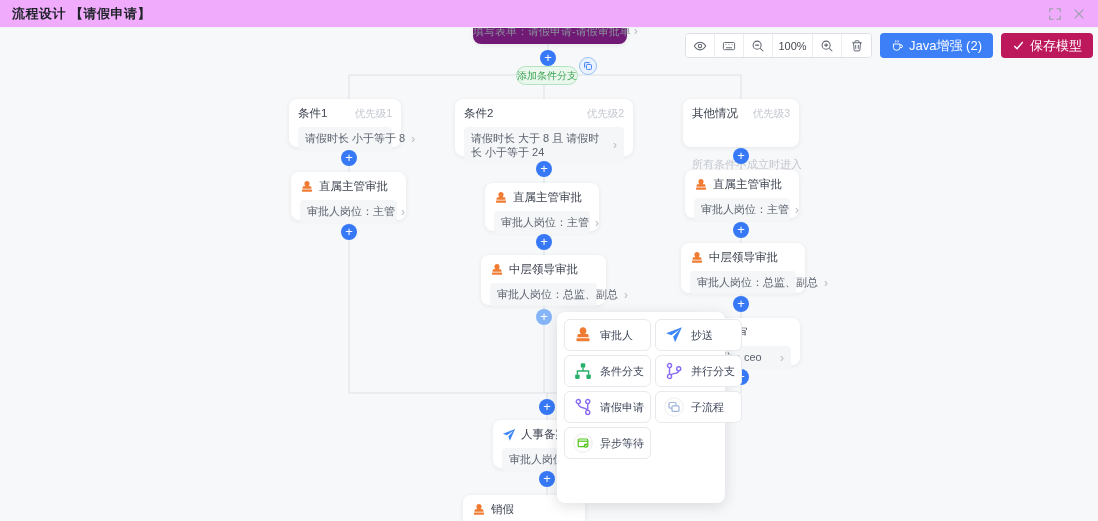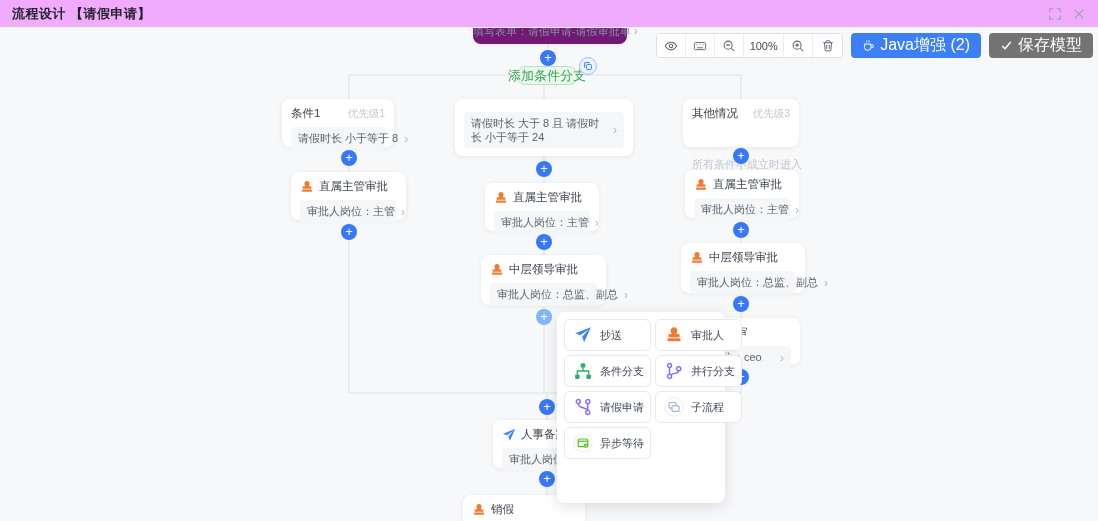--- a/index.html
+++ b/index.html
@@ -16,38 +16,38 @@
 
   
   .toolbar { position:absolute; top:33px; right:5px; z-index:20; display:flex; align-items:center; gap:8px; }
   .tool-group { display:flex; height:25px; background:#fff; border:1px solid #dcdfe6; border-radius:4px; overflow:hidden; }
   .tool-btn { width:29px; height:100%; display:flex; align-items:center; justify-content:center;
     border-right:1px solid #ebedf0; color:#5f6570; cursor:pointer; background:#fff; }
   .tool-btn:last-child { border-right:none; }
   .tool-btn svg { width:14px; height:14px; }
   .zoom-label { width:40px; font-size:11px; color:#454a52; display:flex; align-items:center; justify-content:center;
     border-right:1px solid #ebedf0; }
-  .btn { height:25px; border:none; border-radius:4px; color:#fff; font-size:16px; display:flex;
+  .btn { height:25px; border:none; border-radius:4px; color:#fff; font-size:13px; display:flex;
     align-items:center; justify-content:center; gap:5px; padding:0 11px; cursor:pointer; font-family:inherit; }
   .btn svg { width:13px; height:13px; }
   .btn-java { background:#3d7ff7; }
-  .btn-save { background:#737373; }
+  .btn-save { background:#be185d; }
 
   
   .wires { position:absolute; left:0; top:0; width:1098px; height:521px; z-index:1; }
 
   
   .plus { position:absolute; width:16px; height:16px; border-radius:50%; background:#3778f6; z-index:4;
     cursor:pointer; display:flex; align-items:center; justify-content:center; }
   .plus::after { content:"+"; color:#fff; font-size:13px; line-height:1; margin-top:-1px; }
   .plus.lite { background:#85b5f8; }
 
   
   .branch-pill { position:absolute; left:516px; top:66px; width:62px; height:19px; background:#e9f7ec;
-    border:1px solid #b4e3c1; border-radius:10px; color:#3ba254; font-size:13px; display:flex;
+    border:1px solid #b4e3c1; border-radius:10px; color:#3ba254; font-size:10px; display:flex;
     align-items:center; justify-content:center; z-index:4; cursor:pointer; white-space:nowrap; }
   .paste-badge { position:absolute; left:579px; top:57px; width:18px; height:18px; border-radius:50%;
     background:#eaf2fe; border:1px solid #9cc2f7; z-index:5; display:flex; align-items:center; justify-content:center; cursor:pointer; }
   .paste-badge svg { width:10px; height:10px; }
 
   
   .card { position:absolute; background:#fff; border-radius:8px; box-shadow:0 1px 5px rgba(31,35,41,.08);
     z-index:3; padding:7px 9px; cursor:pointer; }
   .card-head { display:flex; align-items:center; gap:5px; font-size:11.5px; color:#3d4350; white-space:nowrap; }
   .card-head .prio { margin-left:auto; color:#c3c7cf; font-size:10.5px; font-weight:normal; }
@@ -109,32 +109,36 @@
 <div class="branch-pill">
   <span>添加条件分支</span>
 </div>
 <div class="paste-badge">
   <svg viewBox="0 0 16 16" fill="none" stroke="#3d7ff7" stroke-width="1.6">
     <rect x="5.5" y="5.5" width="8" height="8" rx="1.5"></rect>
       <path d="M10.5 2.5h-7a1 1 0 0 0-1 1v7"></path>
   </svg>
 </div>
 
-<div class="card" style="left:282px; top:99px; width:112px; height:48px;">
+<div class="card" style="left:289px; top:99px; width:112px; height:48px;">
   <div class="card-head">
     <span>条件1</span>
     <span class="prio">优先级1</span>
   </div>
   <div class="card-body">
     <span>请假时长 小于等于 8</span>
     <span class="chev"></span>
   </div>
 </div>
 
 <div class="card" style="left:455px; top:99px; width:178px; height:57px;">
+  <div class="card-head">
+    <span>条件2</span>
+    <span class="prio">优先级2</span>
+  </div>
   <div class="card-body wrap">
     <span>请假时长 大于 8 且 请假时长 小于等于 24</span>
     <span class="chev"></span>
   </div>
 </div>
 
 <div class="card" style="left:683px; top:99px; width:116px; height:48px;text-align:right;">
   <div class="card-head">
     <span>其他情况</span>
     <span class="prio">优先级3</span>
@@ -260,36 +264,36 @@
         <svg viewBox="0 0 16 16" fill="#f07c33">
           <path d="M8 1.2c-1.7 0-3 1.3-3 3 0 1.1.6 2 1 2.8H4.3C3.6 7 3 7.6 3 8.3v1.6h10V8.3C13 7.6 12.4 7 11.7 7H10c.4-.8 1-1.7 1-2.8 0-1.7-1.3-3-3-3z"></path>
           <rect x="2.2" y="10.9" width="11.6" height="2.6" rx=".8"></rect>
         </svg>
       </span>
     <span>销假</span>
   </div>
 </div>
 
 <div class="node-menu">
+  <div class="menu-item">
+    <span class="micon">
+        <svg viewBox="0 0 16 16" fill="#f07c33">
+          <path d="M8 1.2c-1.7 0-3 1.3-3 3 0 1.1.6 2 1 2.8H4.3C3.6 7 3 7.6 3 8.3v1.6h10V8.3C13 7.6 12.4 7 11.7 7H10c.4-.8 1-1.7 1-2.8 0-1.7-1.3-3-3-3z"></path>
+          <rect x="2.2" y="10.9" width="11.6" height="2.6" rx=".8"></rect>
+        </svg>
+      </span>
+    <span>审批人</span>
+  </div>
   <div class="menu-item">
     <span class="micon">
         <svg viewBox="0 0 16 16" fill="#3d87f5">
           <path d="M15 1 1 6.5l4.6 1.8L13 3.2 7.2 9.6l1.8 4.9L15 1z"></path>
         </svg>
       </span>
     <span>抄送</span>
-  </div>
-  <div class="menu-item">
-    <span class="micon">
-        <svg viewBox="0 0 16 16" fill="#f07c33">
-          <path d="M8 1.2c-1.7 0-3 1.3-3 3 0 1.1.6 2 1 2.8H4.3C3.6 7 3 7.6 3 8.3v1.6h10V8.3C13 7.6 12.4 7 11.7 7H10c.4-.8 1-1.7 1-2.8 0-1.7-1.3-3-3-3z"></path>
-          <rect x="2.2" y="10.9" width="11.6" height="2.6" rx=".8"></rect>
-        </svg>
-      </span>
-    <span>审批人</span>
   </div>
   <div class="menu-item">
     <span class="micon">
         <svg viewBox="0 0 16 16">
           <g fill="#27b06c">
             <rect x="6" y="1" width="4" height="4" rx="1"></rect>
             <rect x="1" y="11" width="4" height="4" rx="1"></rect>
             <rect x="11" y="11" width="4" height="4" rx="1"></rect>
           </g>
           <path d="M8 5v3M3 11V8h10v3" stroke="#27b06c" stroke-width="1.2" fill="none"></path>

